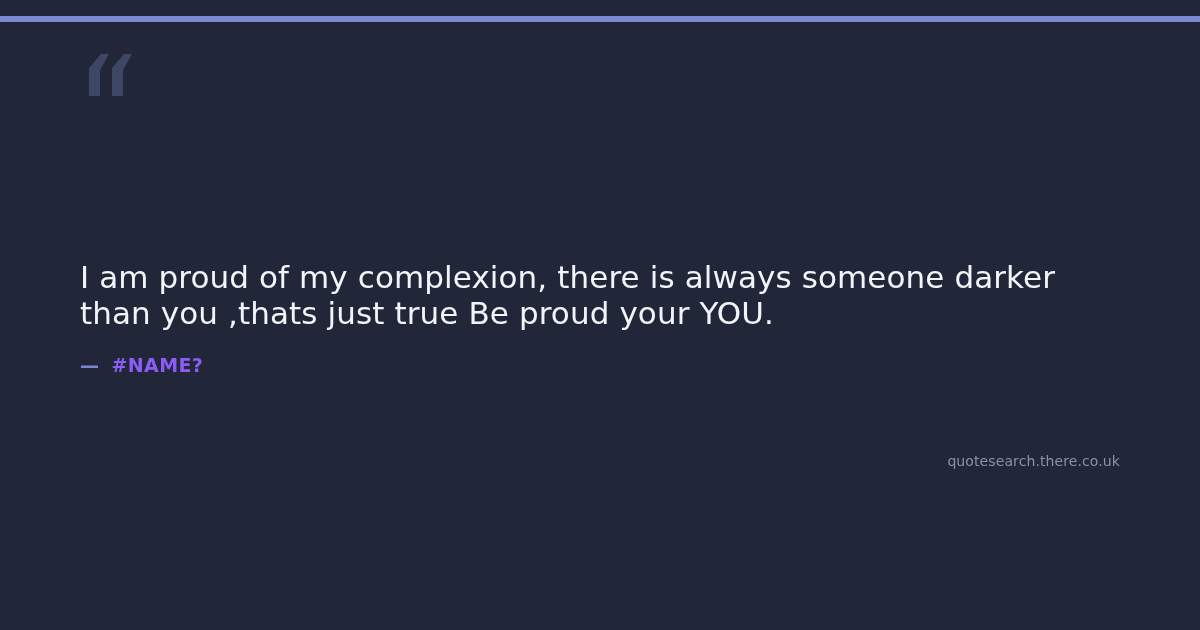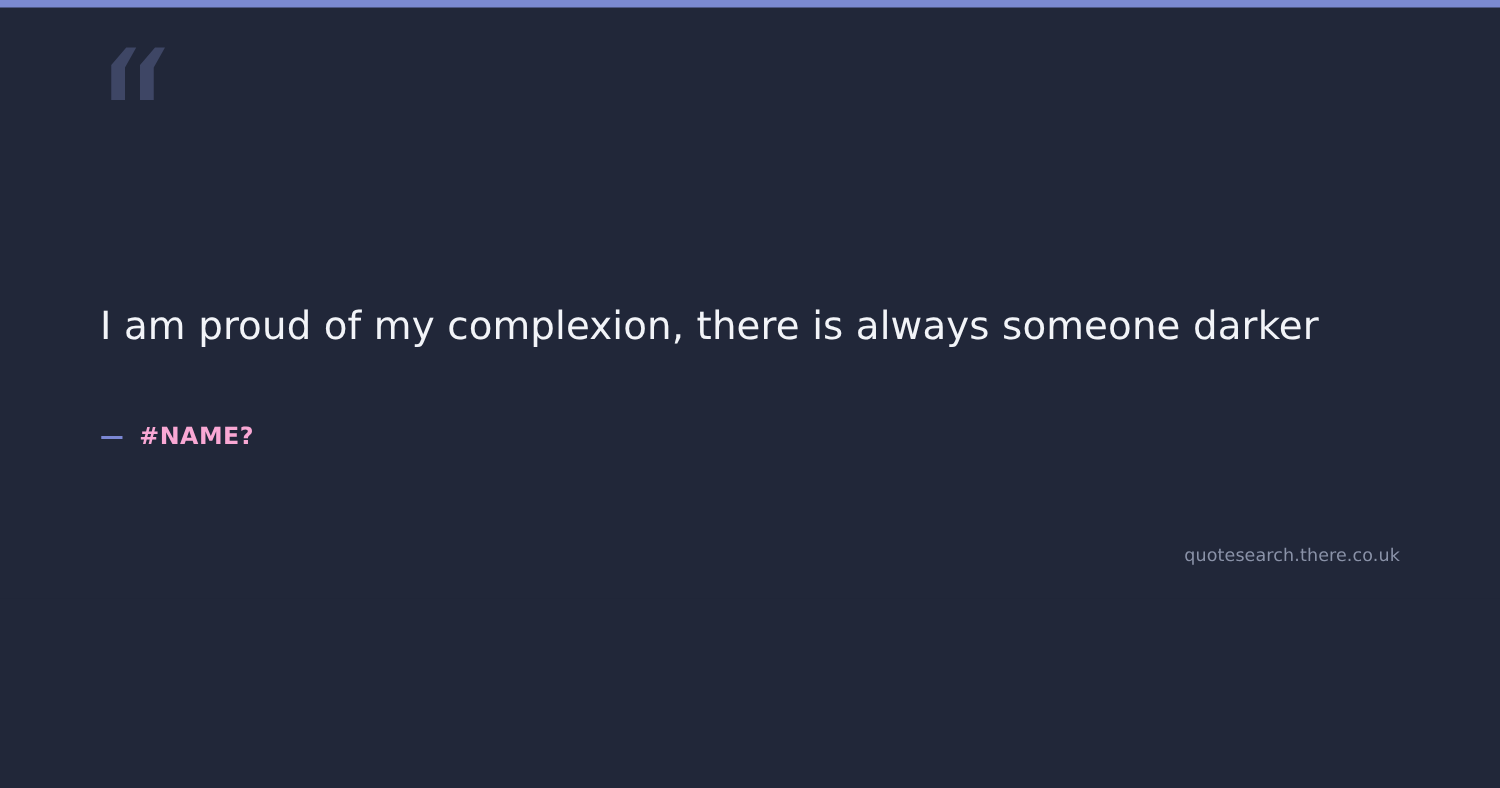--- a/index.html
+++ b/index.html
@@ -14,20 +14,21 @@
     font-family: "DejaVu Sans", sans-serif;
     -webkit-font-smoothing: antialiased;
   }
 
   #quote-card {
     position: relative;
     width: 1200px;
     height: 479px;
     background: #212739;
     box-sizing: border-box;
+    margin-top: 16px;
   }
 
   
   #accent-bar {
     position: absolute;
     top: 0;
     left: 0;
     width: 1200px;
     height: 6px;
     background: #7b8ad1;
@@ -76,21 +77,21 @@
     font-size: 19px;
     font-weight: bold;
     color: #7b87d4;
     letter-spacing: 0.4px;
   }
   #attribution-dash {
     color: #7b87d4;
     font-weight: bold;
   }
   #attribution-name {
-    color: #f9a8d4;
+    color: #8b5cf6;
     font-weight: bold;
   }
 
   
   #watermark {
     position: absolute;
     right: 80px;
     bottom: 26px;
     font-family: "DejaVu Sans", sans-serif;
     font-size: 14px;
@@ -108,20 +109,21 @@
 
   <div id="quote-mark">
     <svg viewBox="0 0 56 48" xmlns="http://www.w3.org/2000/svg" aria-hidden="true">
       <path d="M10 44 L10 16 L22 2 L30 2 L21 18 L21 44 Z" fill="#3e4665"></path>
       <path d="M33 44 L33 16 L45 2 L53 2 L44 18 L44 44 Z" fill="#3e4665"></path>
     </svg>
   </div>
 
   <div id="quote-body">
     <div class="quote-line">I am proud of my complexion, there is always someone darker</div>
+    <div class="quote-line">than you ,thats just true Be proud your YOU.</div>
   </div>
 
   <div id="attribution">
     <span id="attribution-dash">—</span>
     <span id="attribution-name">#NAME?</span>
   </div>
 
   <div id="watermark">quotesearch.there.co.uk</div>
 
 </div>

